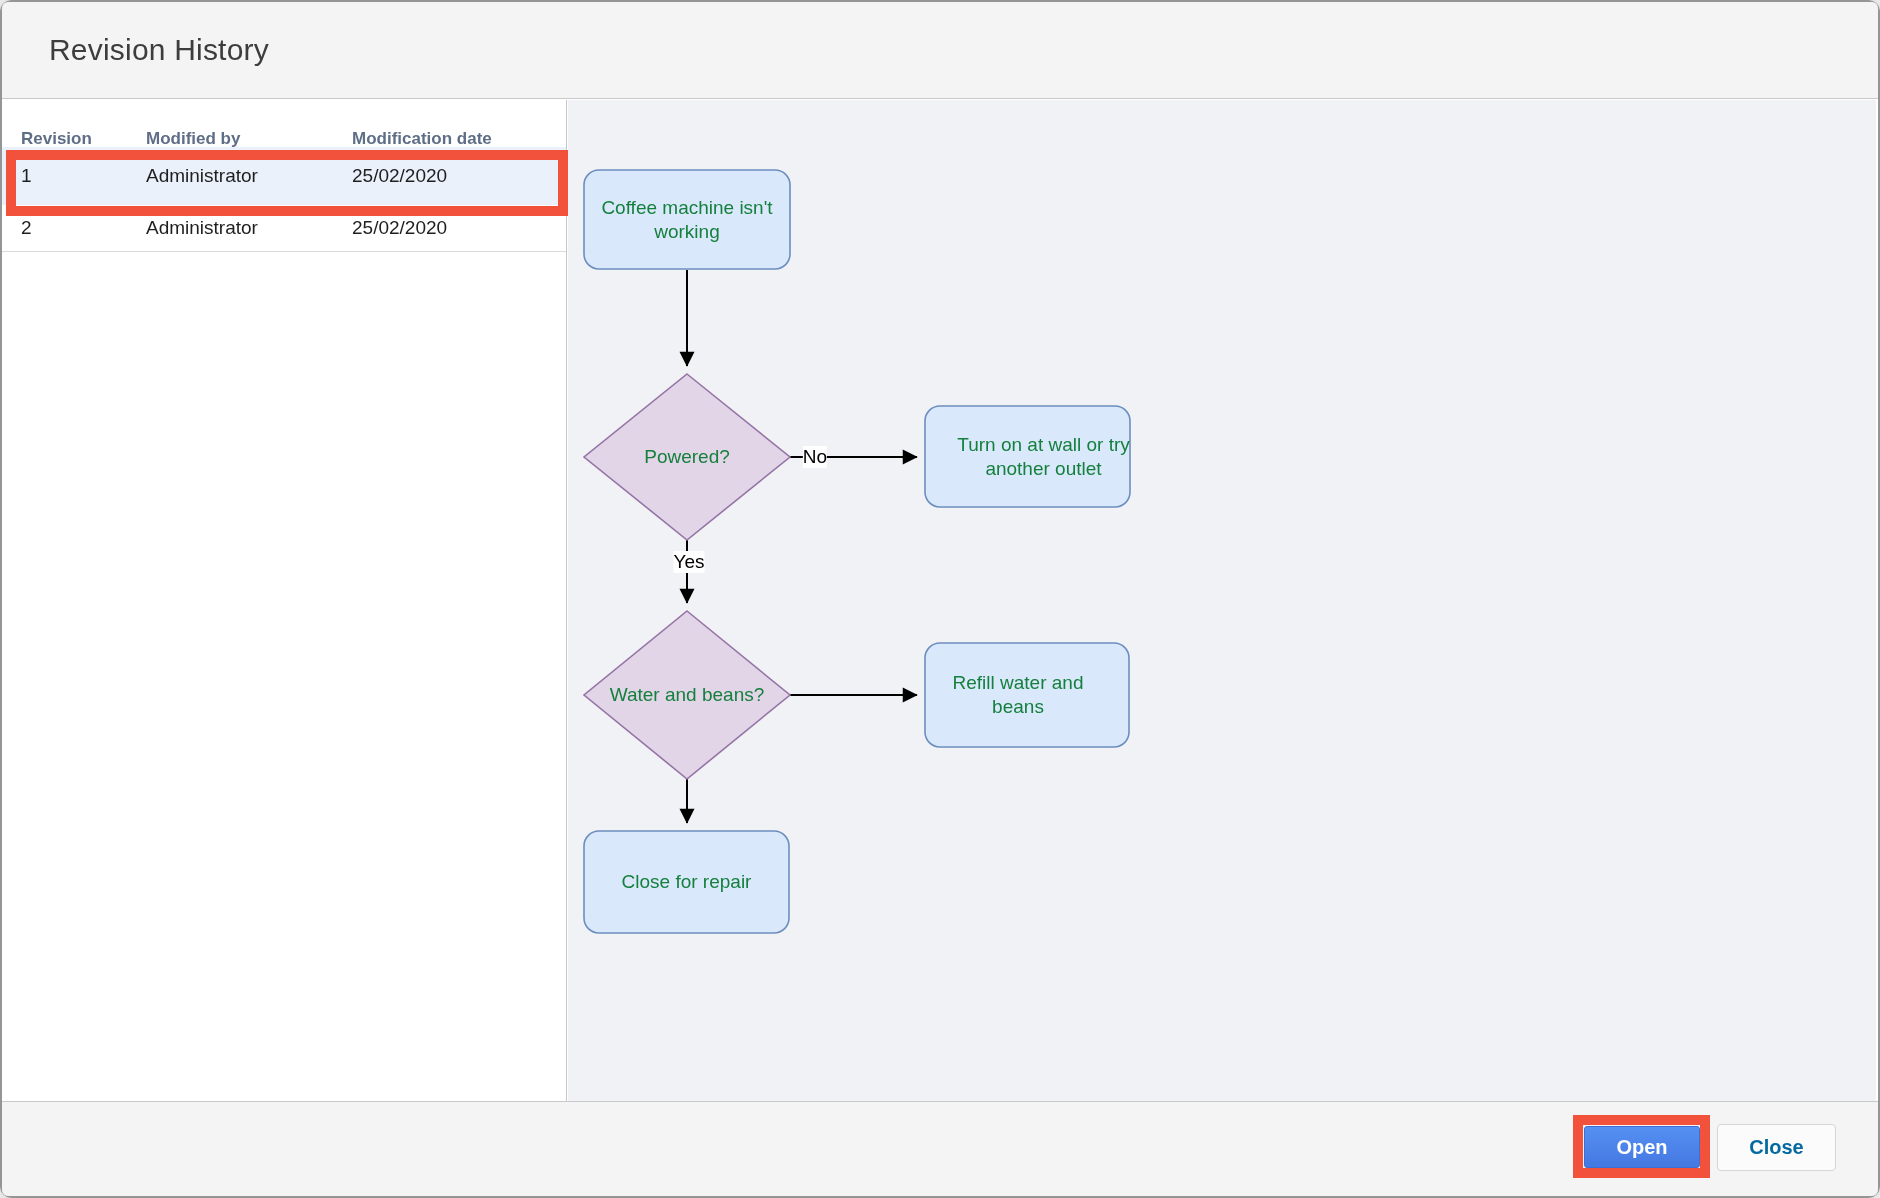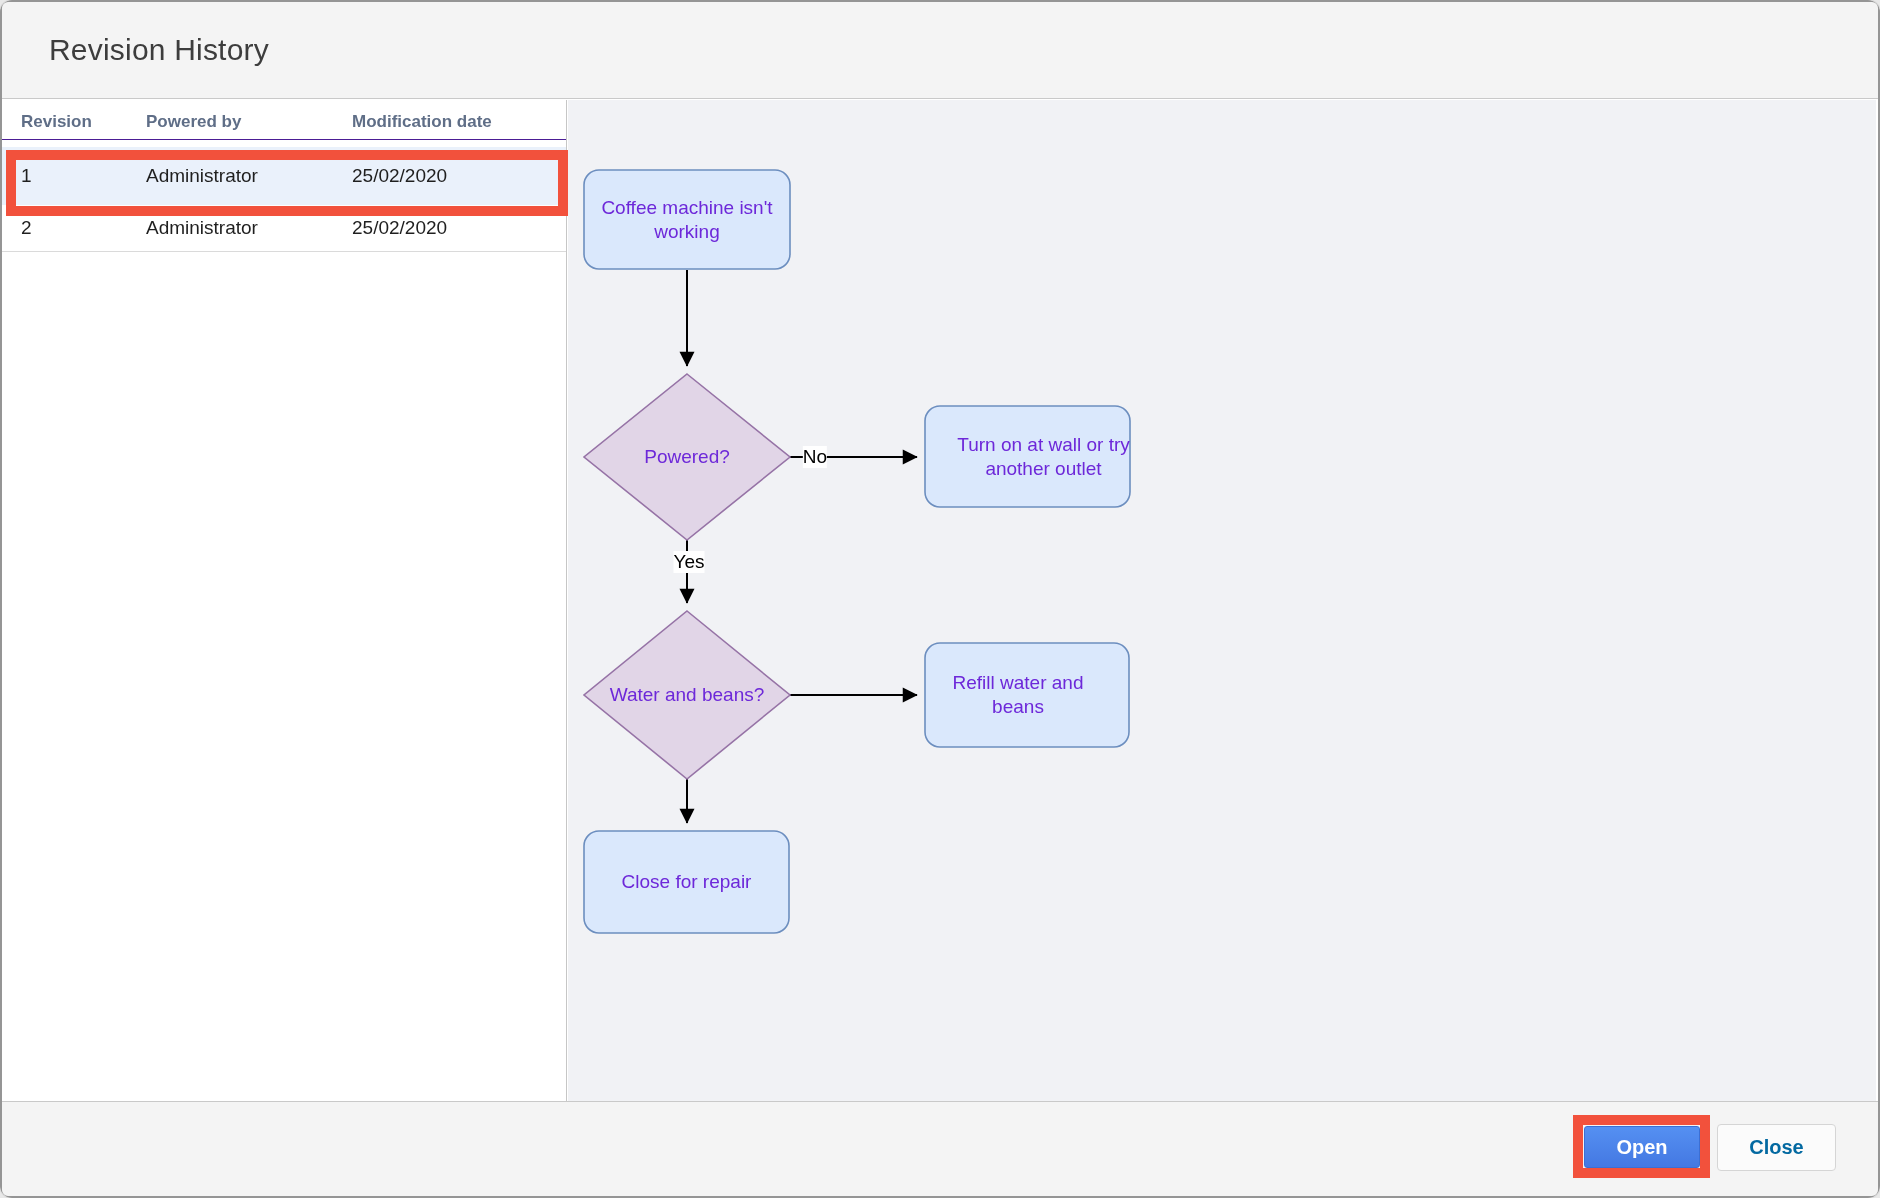--- a/index.html
+++ b/index.html
@@ -19,42 +19,42 @@
   }
   .titlebar h1{
     margin:0;position:absolute;left:49px;top:33px;
     font-size:30px;font-weight:400;color:#3d3d3d;letter-spacing:.2px;
   }
   
   .list-panel{
     position:absolute;left:0;top:100px;width:567px;height:1001px;
     background:#ffffff;border-right:1px solid #c6c6c6;
   }
-  .thead{position:absolute;left:0;top:0;width:100%;height:40px;border-bottom:1px solid #4c1d95;}
+  .thead{position:absolute;left:0;top:17px;width:100%;height:40px;border-bottom:4px solid #4c1d95;}
   .th{position:absolute;top:12px;font-size:17px;font-weight:700;color:#5f6e87;}
   .th.c1{left:21px;} .th.c2{left:146px;} .th.c3{left:352px;}
   .row{position:absolute;left:0;width:100%;font-size:19px;color:#1f1f1f;}
   .row .cell{position:absolute;top:50%;transform:translateY(-50%);}
   .row .c1{left:21px;} .row .c2{left:146px;} .row .c3{left:352px;}
   .row1{top:47px;height:58px;background:#eaf1fb;}
   .row2{top:105px;height:47px;border-bottom:1px solid #dadada;background:#fff;}
   
   .annot-row{
     position:absolute;left:6px;top:50px;width:562px;height:66px;
     border:10px solid #f2513c;z-index:20;pointer-events:none;
   }
   
   .preview{
     position:absolute;left:568px;top:100px;width:1308px;height:1001px;
     background:#f1f2f5;overflow:hidden;
   }
   .preview svg{position:absolute;left:0;top:0;}
   .node-label{
     position:absolute;display:flex;align-items:center;justify-content:center;
-    text-align:center;font-size:19px;color:#6d28d9;line-height:1.25;padding:0 14px;
+    text-align:center;font-size:19px;color:#15803d;line-height:1.25;padding:0 14px;
   }
   .nl-box1{left:16px;top:70px;width:206px;height:99px;}
   .nl-d1{left:16px;top:274px;width:206px;height:166px;}
   .nl-box2{left:357px;top:306px;width:237px;height:101px;}
   .nl-d2{left:16px;top:511px;width:206px;height:168px;}
   .nl-box3{left:357px;top:543px;width:186px;height:104px;}
   .nl-box4{left:16px;top:731px;width:205px;height:102px;}
   .edge-label{
     position:absolute;background:#ffffff;font-size:19px;color:#000;
     padding:0 0;transform:translate(-50%,-50%);z-index:5;
@@ -88,21 +88,21 @@
 
 <div class="dialog">
 
   <div class="titlebar">
     <h1>Revision History</h1>
   </div>
 
   <div class="list-panel">
     <div class="thead">
       <span class="th c1">Revision</span>
-      <span class="th c2">Powered by</span>
+      <span class="th c2">Modified by</span>
       <span class="th c3">Modification date</span>
     </div>
 
     <div class="row row1">
       <span class="cell c1">1</span>
       <span class="cell c2">Administrator</span>
       <span class="cell c3">25/02/2020</span>
     </div>
 
     <div class="row row2">

